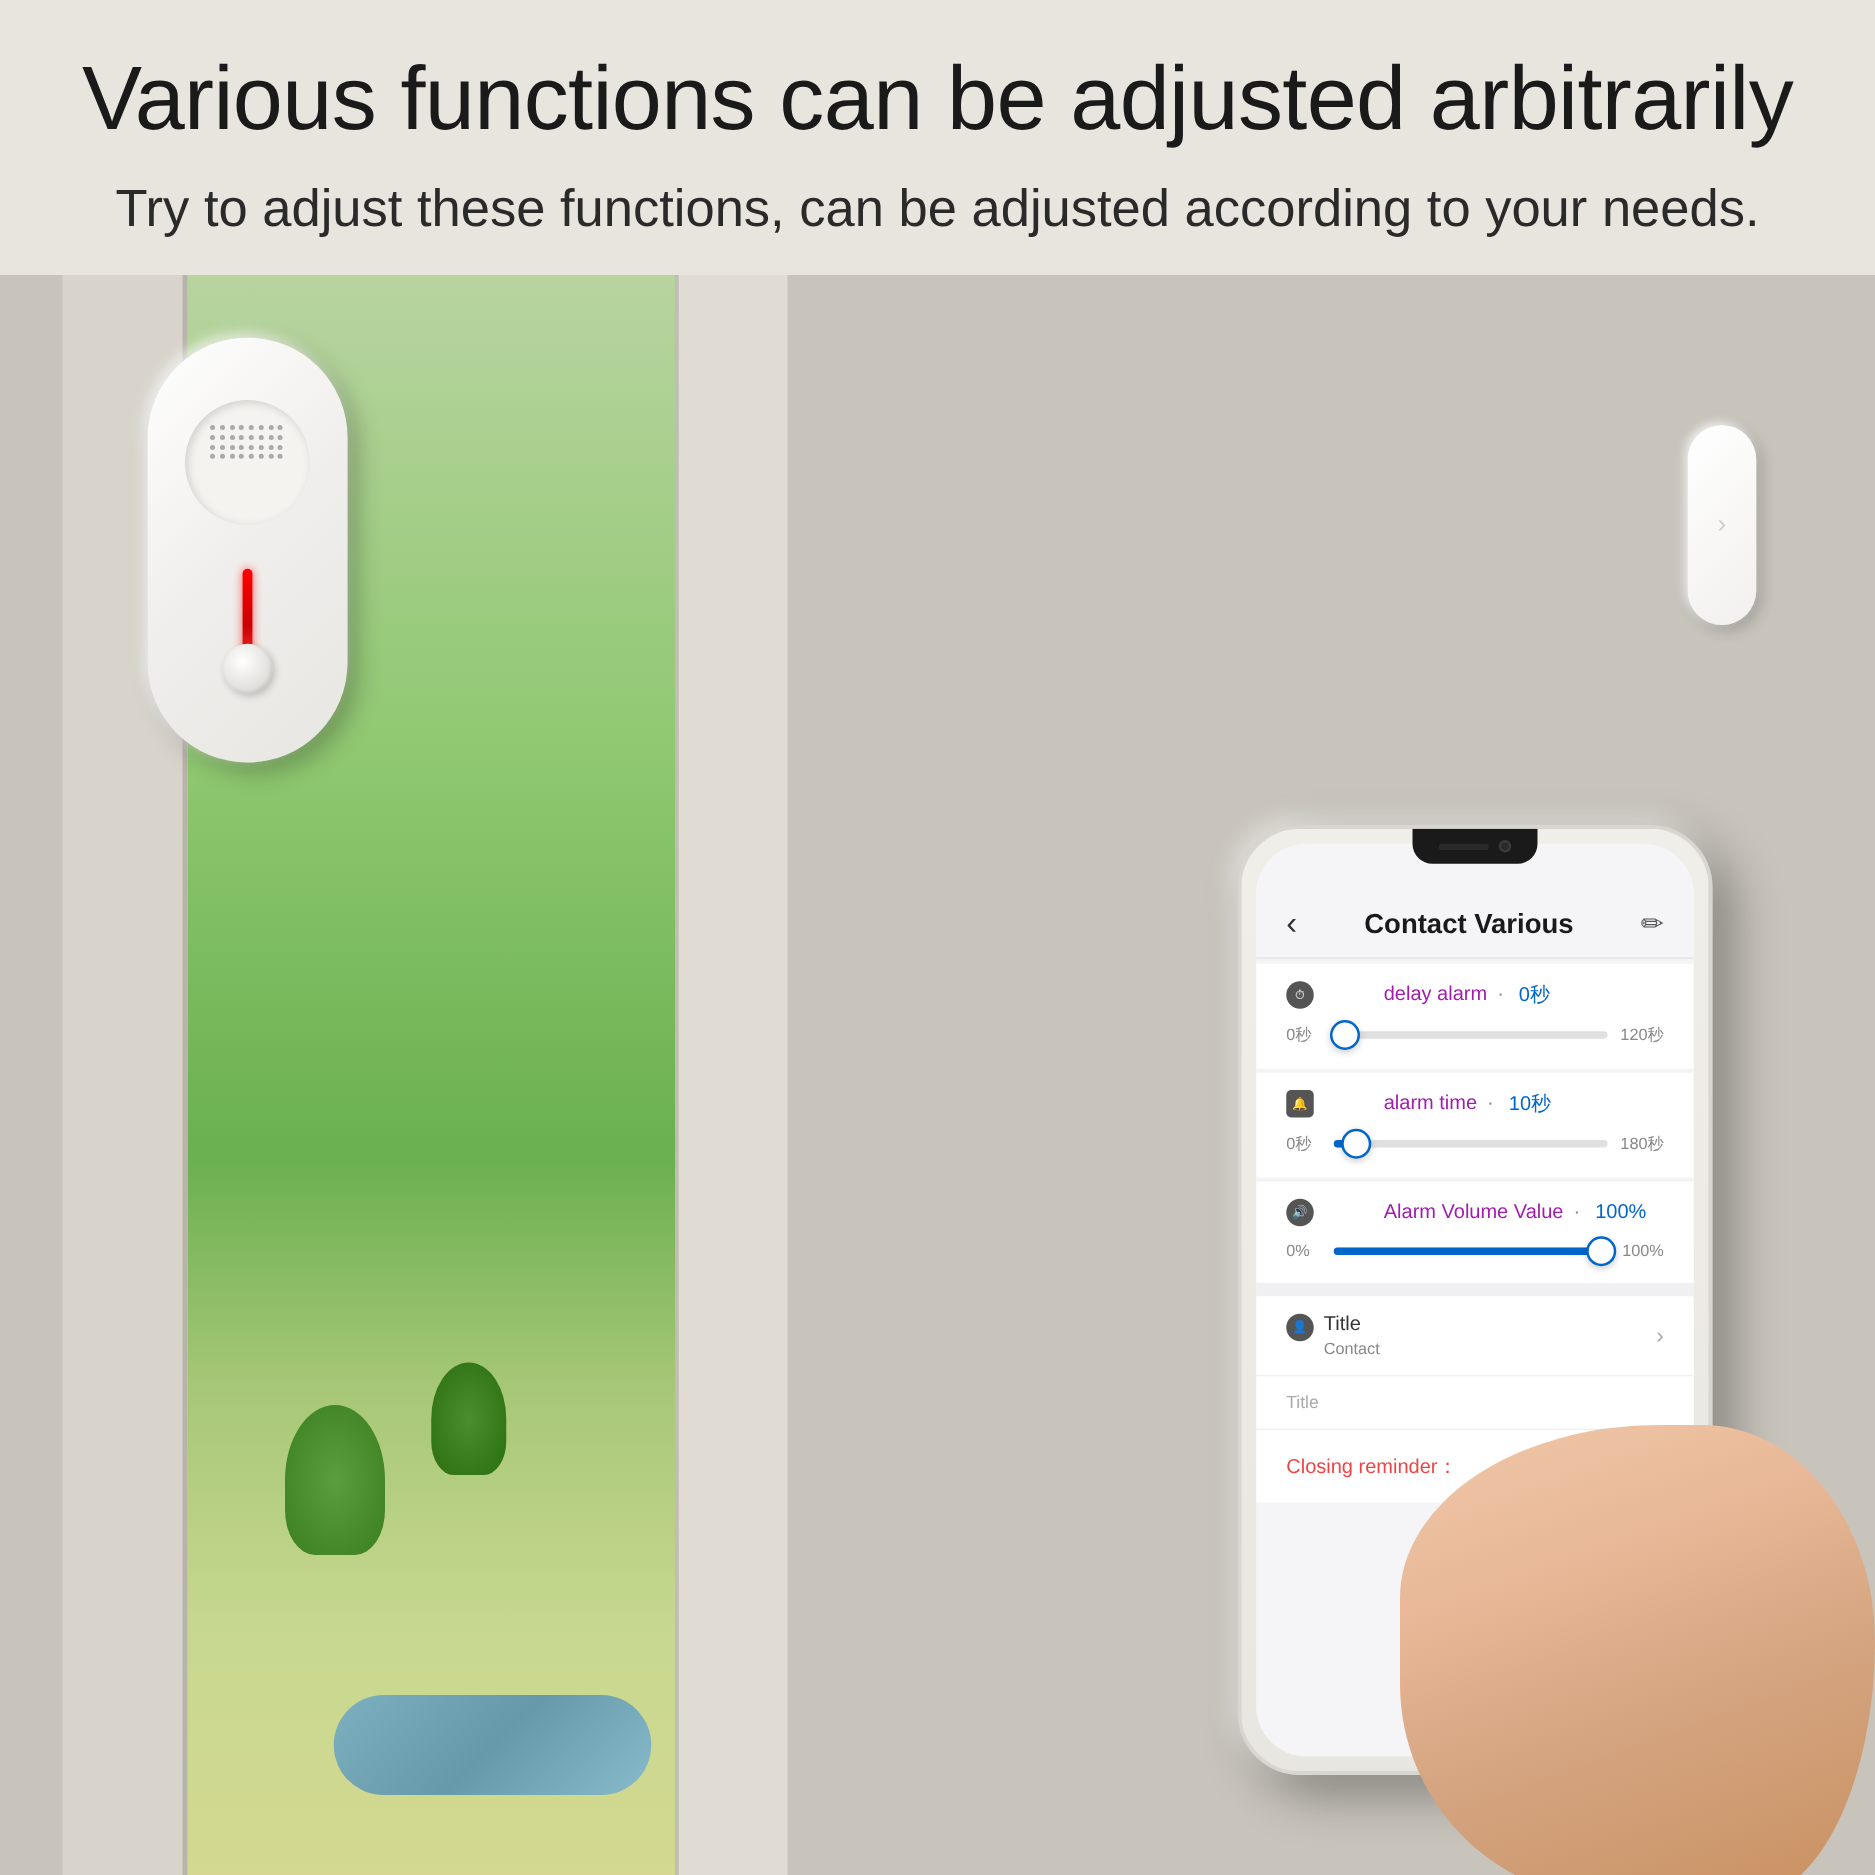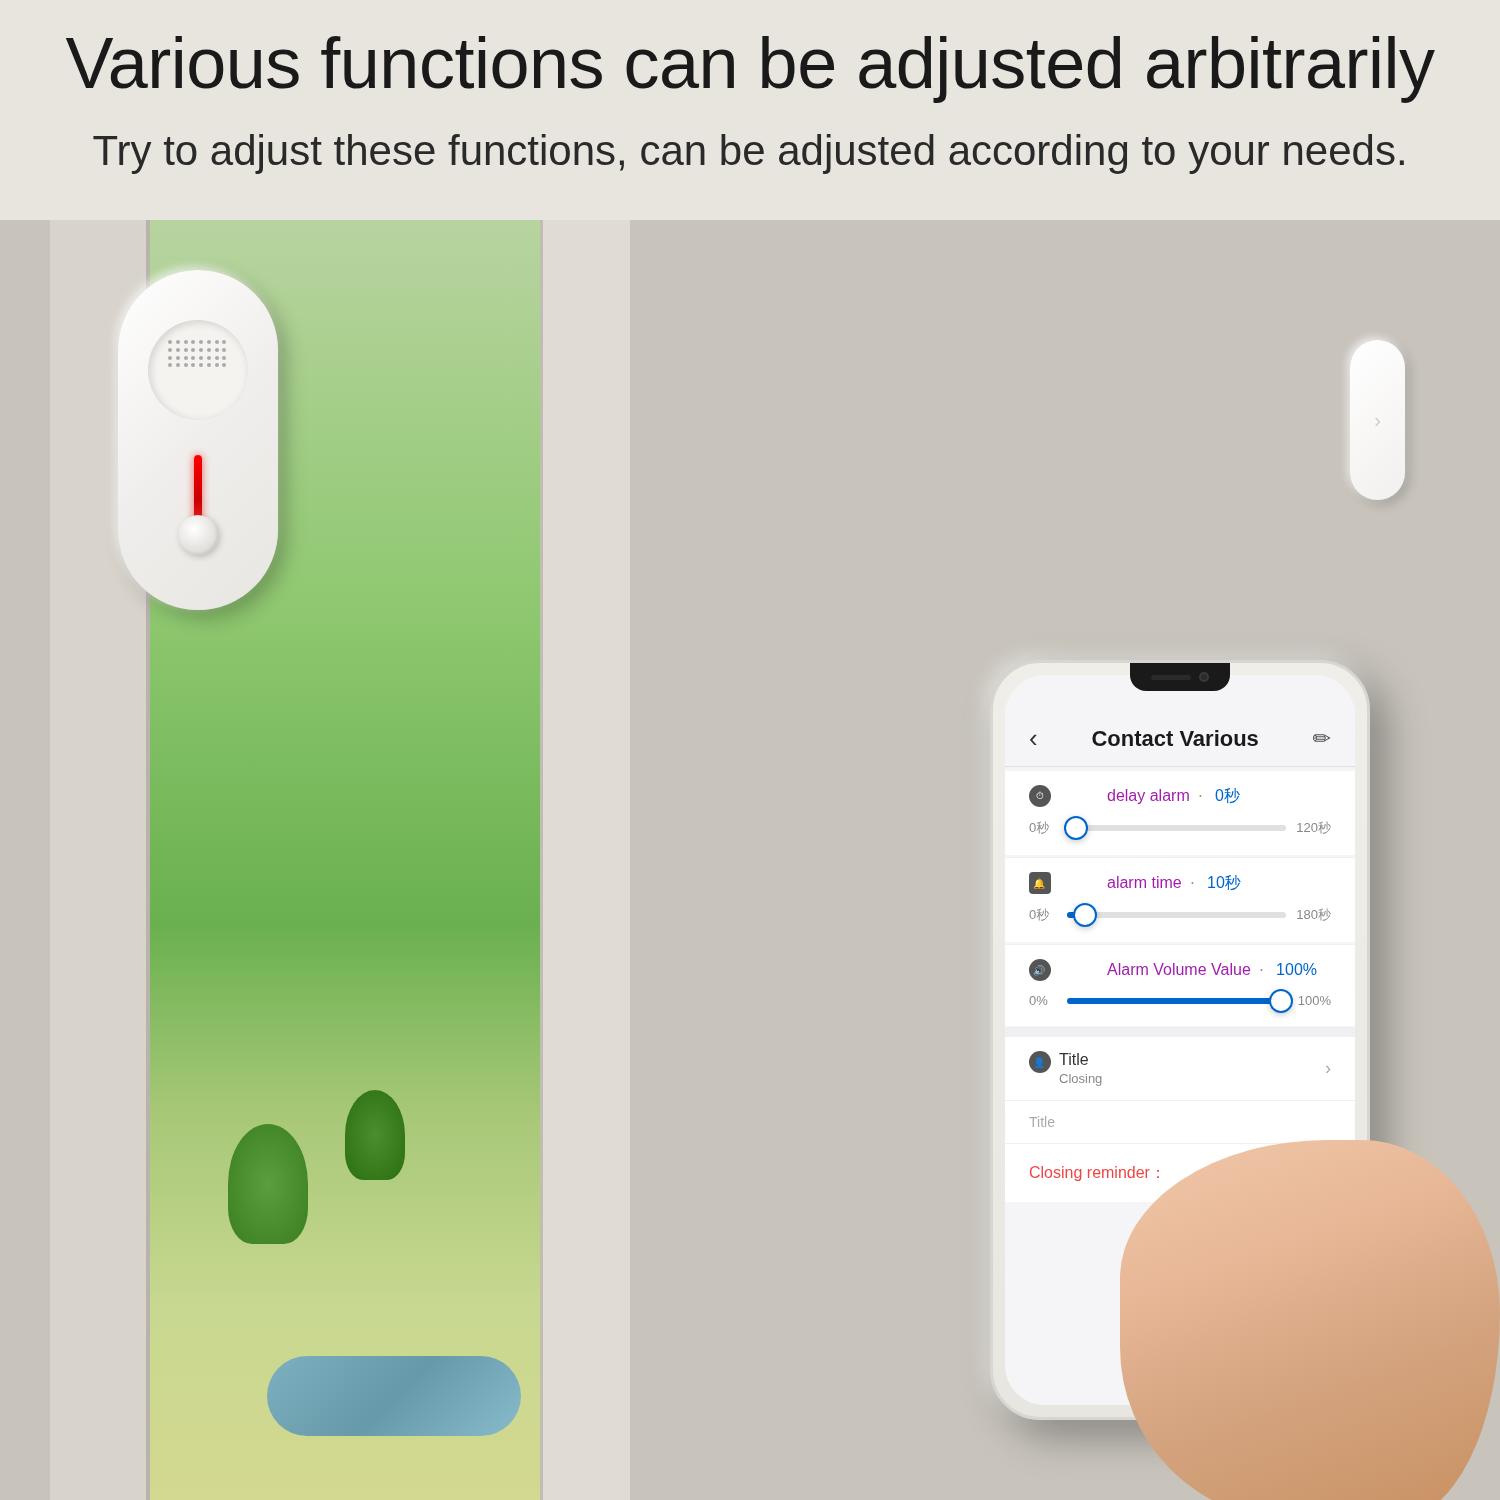--- a/index.html
+++ b/index.html
@@ -16,20 +16,21 @@
     
     .header-area {
       position: absolute;
       top: 0;
       left: 0;
       right: 0;
       height: 230px;
       display: flex;
       flex-direction: column;
       align-items: center;
+      justify-content: center;
       padding: 20px 60px;
       z-index: 10;
     }
 
     .main-title {
       font-size: 72px;
       font-weight: 400;
       color: #1a1a1a;
       text-align: center;
       line-height: 1.2;
@@ -721,21 +722,21 @@
 
           <div class="section-gap"></div>
 
           <div class="title-nav-row">
             <div class="title-nav-left">
               <div class="title-nav-row-icon">
                 <span style="color:white; font-size:10px;">👤</span>
               </div>
               <div class="title-nav-content">
                 <span class="title-main">Title</span>
-                <span class="title-sub">Closing</span>
+                <span class="title-sub">Contact</span>
               </div>
             </div>
             <span class="chevron-right">›</span>
           </div>
 
           <div class="title-input-row">
             <span class="title-input-label">Title</span>
           </div>
 
           <div class="closing-row">

